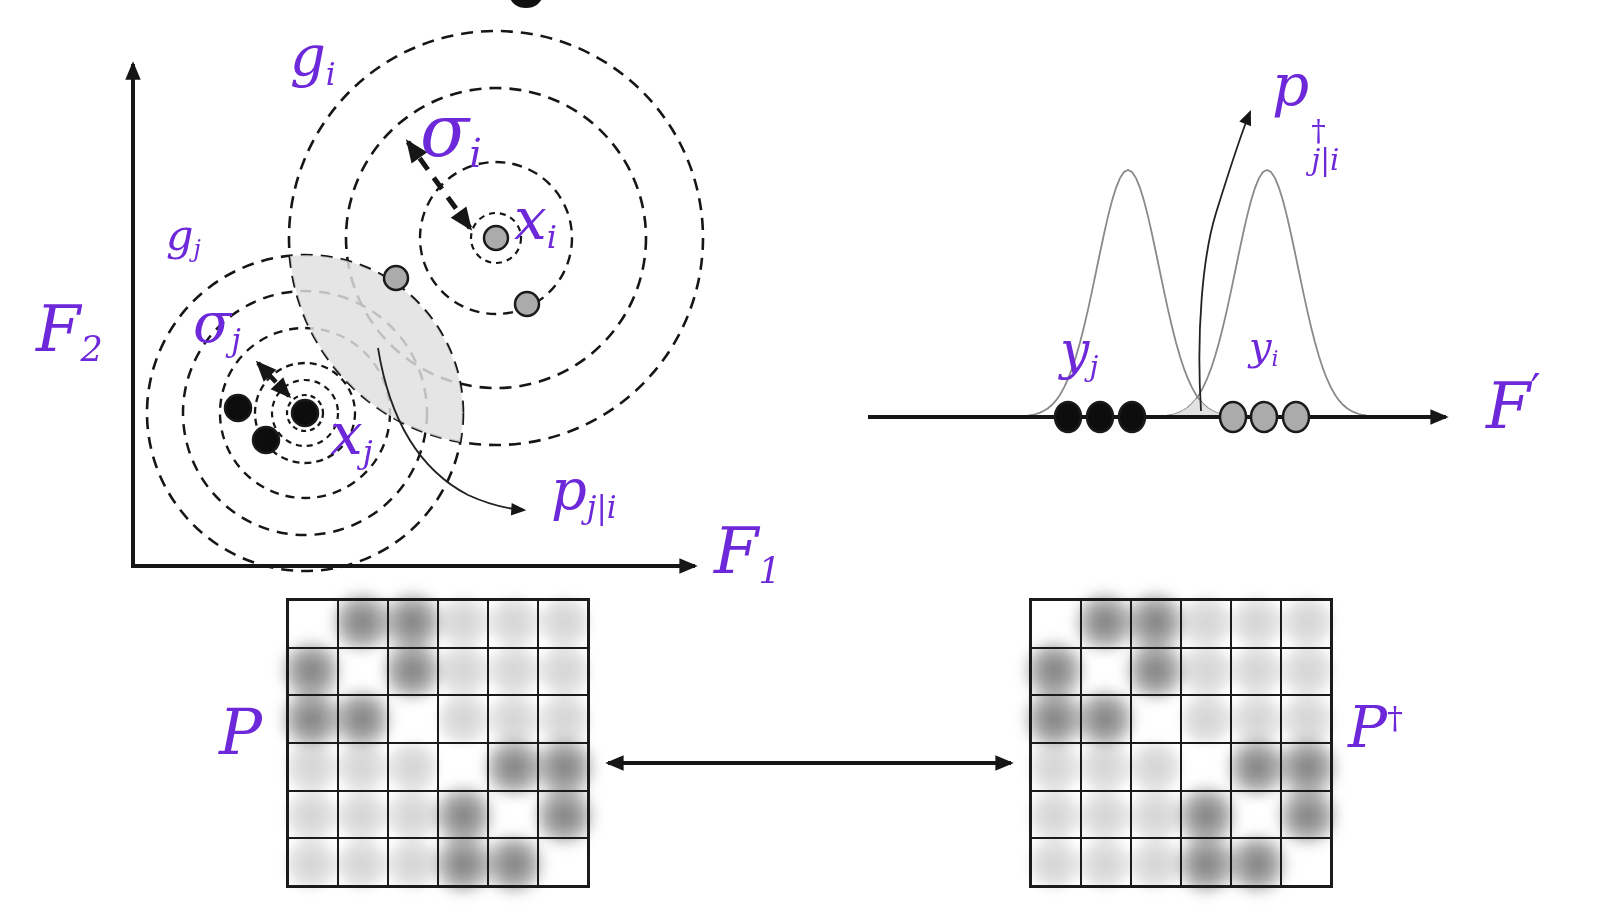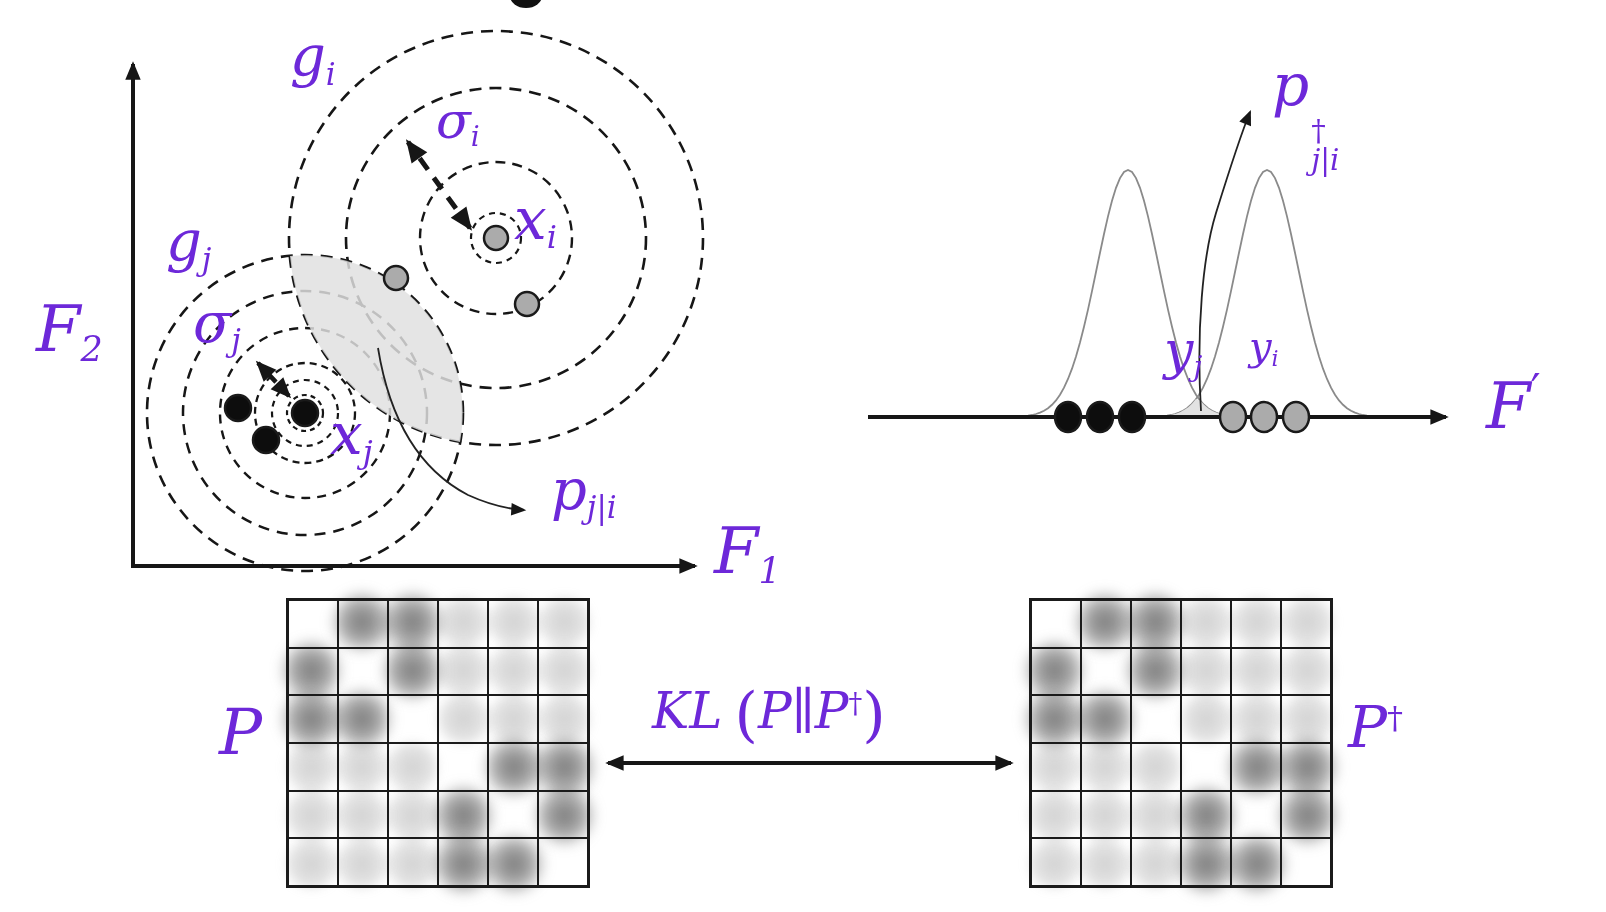--- a/index.html
+++ b/index.html
@@ -96,41 +96,40 @@
         <ellipse cx="1296" cy="417" rx="13" ry="15" fill="#ababab" stroke="#1a1a1a" stroke-width="2.5"></ellipse>
       </g>
 
     <line x1="608" y1="763" x2="1011" y2="763" stroke="#161616" stroke-width="4" marker-start="url(#ah)" marker-end="url(#ah)"></line>
   </svg>
 
   <div class="lbl" style="left:36px;top:297px;font-size:64px"><span class="it">F</span><sub>2</sub></div>
   <div class="lbl" style="left:714px;top:519px;font-size:64px"><span class="it">F</span><sub>1</sub></div>
 
   <div class="lbl" style="left:290px;top:29px;font-size:56px"><span class="it">g</span><sub>i</sub></div>
-  <div class="lbl" style="left:166px;top:214px;font-size:56px"><span class="it">g</span><sub>j</sub></div>
-
-  <div class="lbl" style="left:436px;top:95px;font-size:51px"><span class="it">σ</span><sub>i</sub></div>
+  <div class="lbl" style="left:166px;top:214px;font-size:43px"><span class="it">g</span><sub>j</sub></div>
+
+  <div class="lbl" style="left:420px;top:95px;font-size:72px"><span class="it">σ</span><sub>i</sub></div>
   <div class="lbl" style="left:193px;top:295px;font-size:56px"><span class="it">σ</span><sub>j</sub></div>
 
   <div class="lbl bold" style="left:514px;top:190px;font-size:58px"><span class="it">x</span><sub>i</sub></div>
   <div class="lbl bold" style="left:330px;top:405px;font-size:58px"><span class="it">x</span><sub>j</sub></div>
 
   <div class="lbl" style="left:551px;top:462px;font-size:56px"><span class="it">p</span><sub>j|i</sub></div>
 
-  <div class="lbl" style="left:1164px;top:324px;font-size:52px"><span class="it">y</span><sub>j</sub></div>
+  <div class="lbl" style="left:1060px;top:324px;font-size:52px"><span class="it">y</span><sub>j</sub></div>
   <div class="lbl" style="left:1249px;top:326px;font-size:40px"><span class="it">y</span><sub>i</sub></div>
 
   <div class="lbl" style="left:1272px;top:56px;font-size:58px"><span class="it">p</span><span class="ss">
         <span class="ss-sup">†</span>
         <span class="ss-sub">j|i</span>
       </span></div>
 
   <div class="lbl" style="left:1486px;top:369px;font-size:64px"><span class="it">F</span><span class="prime">′</span></div>
 
-  <div class="lbl" style="left:652px;top:684px;font-size:50px"><span class="it">KL</span><span class="paren" style="margin-left:12px">(</span><span class="it">P∥P</span><sup class="upright">†</sup><span class="paren">)</span></div>
 
   <div class="lbl it" style="left:219px;top:700px;font-size:64px"><span>P</span></div>
   <div class="lbl" style="left:1348px;top:698px;font-size:58px"><span class="it">P</span><sup class="upright">†</sup></div>
 
   <div class="matrix" style="left:286px;top:598px">
     <div class="cells" id="mp-cells">
         <div class="cell"></div>
         <div class="cell dark"></div>
         <div class="cell dark"></div>
         <div class="cell light"></div>

